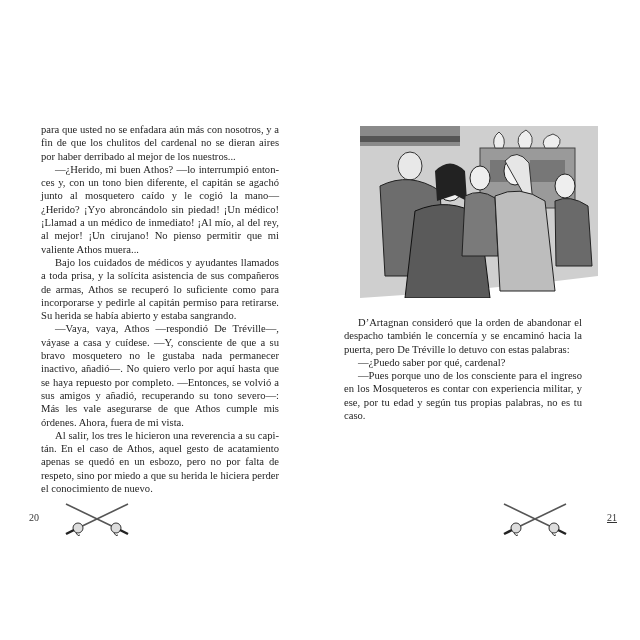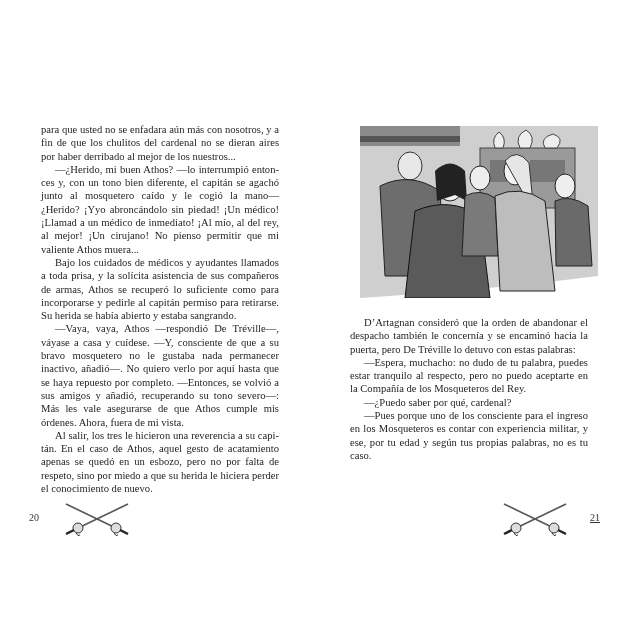--- a/index.html
+++ b/index.html
@@ -4,27 +4,27 @@
 <style>
   html, body { margin:0; padding:0; }
   body { width:640px; height:640px; background:#ffffff; position:relative; overflow:hidden;
          font-family:"Liberation Serif", "DejaVu Serif", serif; color:#1e1e1e; }
   .spread { position:absolute; left:0; top:0; width:640px; height:640px; }
   .page { position:absolute; top:0; height:640px; width:320px; }
   .page-left { left:0; }
   .page-right { left:320px; }
   .text { position:absolute; font-size:10.6px; line-height:13.3px; text-align:justify; hyphens:manual; }
   .page-left .text { left:41px; top:123px; width:238px; }
-  .page-right .text { left:30px; top:316px; width:238px; }
+  .page-right .text { left:24px; top:316px; width:238px; }
   .text p { margin:0; text-indent:0; }
   .text p.ind { text-indent:14px; }
   .text p.first { text-indent:0; }
   .pagenum { position:absolute; top:512px; font-size:10px; color:#333; }
   .page-left .pagenum { left:29px; }
-  .page-right .pagenum { left:270px;text-decoration:underline; }
+  .page-right .pagenum { left:287px;text-decoration:underline; }
   .swords { position:absolute; top:496px; width:70px; height:44px; }
   .page-left .swords { left:62px; }
   .page-right .swords { left:180px; }
   .illustration { position:absolute; left:360px; top:126px; width:238px; height:172px; }
 </style>
 </head>
 <body>
 
 <div class="spread">
 
@@ -68,21 +68,20 @@
       <ellipse cx="120" cy="52" rx="10" ry="12" fill="#eee" stroke="#222"></ellipse>
       <path d="M105 70 Q120 62 135 72 L138 130 L102 130 Z" fill="#7a7a7a" stroke="#222"></path>
       <ellipse cx="155" cy="45" rx="11" ry="14" fill="#f4f4f4" stroke="#222"></ellipse>
       <path d="M145 35 q12 -14 24 2 l4 40 l-10 -10 z" fill="#e6e6e6" stroke="#333"></path>
       <path d="M135 70 Q160 58 185 75 L195 165 L140 165 Z" fill="#bdbdbd" stroke="#222"></path>
       <ellipse cx="205" cy="60" rx="10" ry="12" fill="#eee" stroke="#222"></ellipse>
       <path d="M195 75 Q210 68 228 80 L232 140 L196 140 Z" fill="#6a6a6a" stroke="#222"></path>
     </svg>
     <div class="text">
       <p class="ind">D’Artagnan consideró que la orden de abandonar el despacho también le concernía y se encaminó hacia la puerta, pero De Tréville lo detuvo con estas palabras:</p>
-      <p class="ind">—Espera, muchacho: no dudo de tu palabra, puedes estar tranquilo al respecto, pero no puedo aceptarte en la Compañía de los Mosqueteros del Rey.</p>
       <p class="ind">—¿Puedo saber por qué, cardenal?</p>
       <p class="ind">—Pues porque uno de los consciente para el ingre­so en los Mosqueteros es contar con experiencia militar, y ese, por tu edad y según tus propias palabras, no es tu caso.</p>
     </div>
     <svg class="swords" viewBox="0 0 70 44">
       <line x1="4" y1="8" x2="58" y2="34" stroke="#555" stroke-width="1.6"></line>
       <line x1="66" y1="8" x2="12" y2="34" stroke="#555" stroke-width="1.6"></line>
       <circle cx="16" cy="32" r="5" fill="#ddd" stroke="#333" stroke-width="1"></circle>
       <circle cx="54" cy="32" r="5" fill="#ddd" stroke="#333" stroke-width="1"></circle>
       <line x1="12" y1="34" x2="4" y2="38" stroke="#222" stroke-width="2.5"></line>
       <line x1="58" y1="34" x2="66" y2="38" stroke="#222" stroke-width="2.5"></line>

